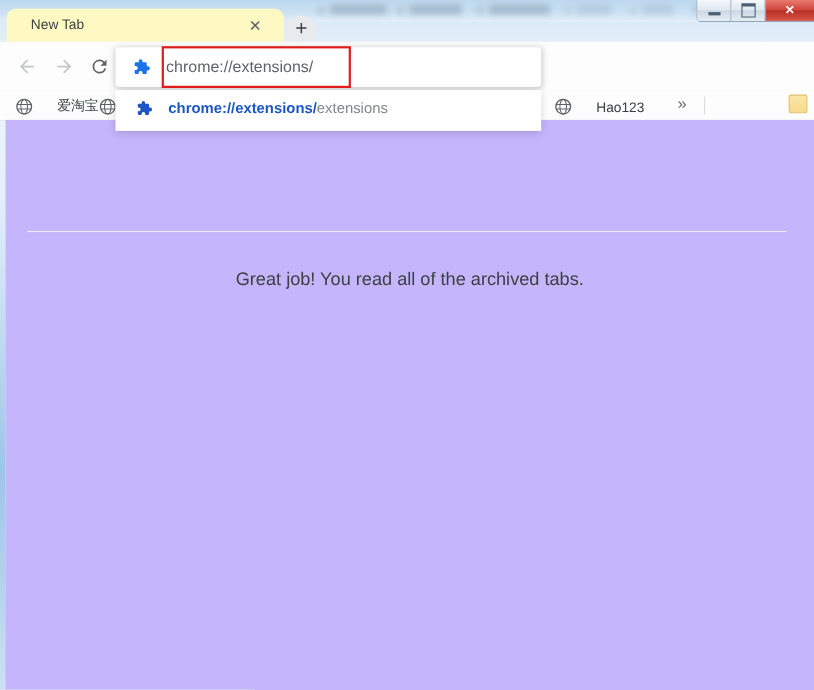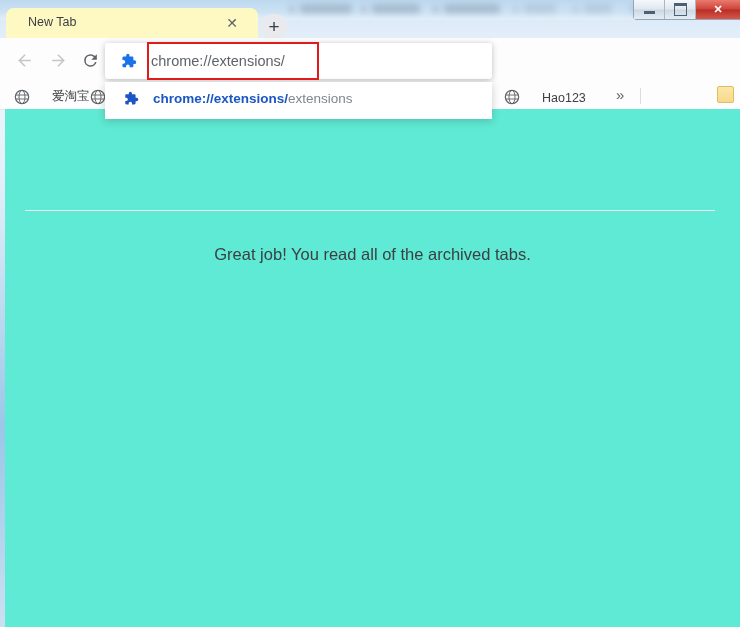--- a/index.html
+++ b/index.html
@@ -317,21 +317,21 @@
   .dd-text.blue { color: #1a56c4; font-weight: bold; }
   .dd-text.plain { color: #3c4043; }
   .dd-dim { color: #80868b; font-weight: normal; }
   .dd-sub { color: #70757a; font-weight: normal; }
 
   
   .page {
     position: absolute;
     left: 5px; top: 109px;
     width: 735px; height: 518px;
-    background: #5eead4;
+    background: #c4b5fd;
     overflow: hidden;
   }
   .page-divider {
     position: absolute;
     left: 20px; top: 101px;
     width: 690px; height: 1px;
     background: #ececec;
   }
   .page-msg {
     position: absolute;

